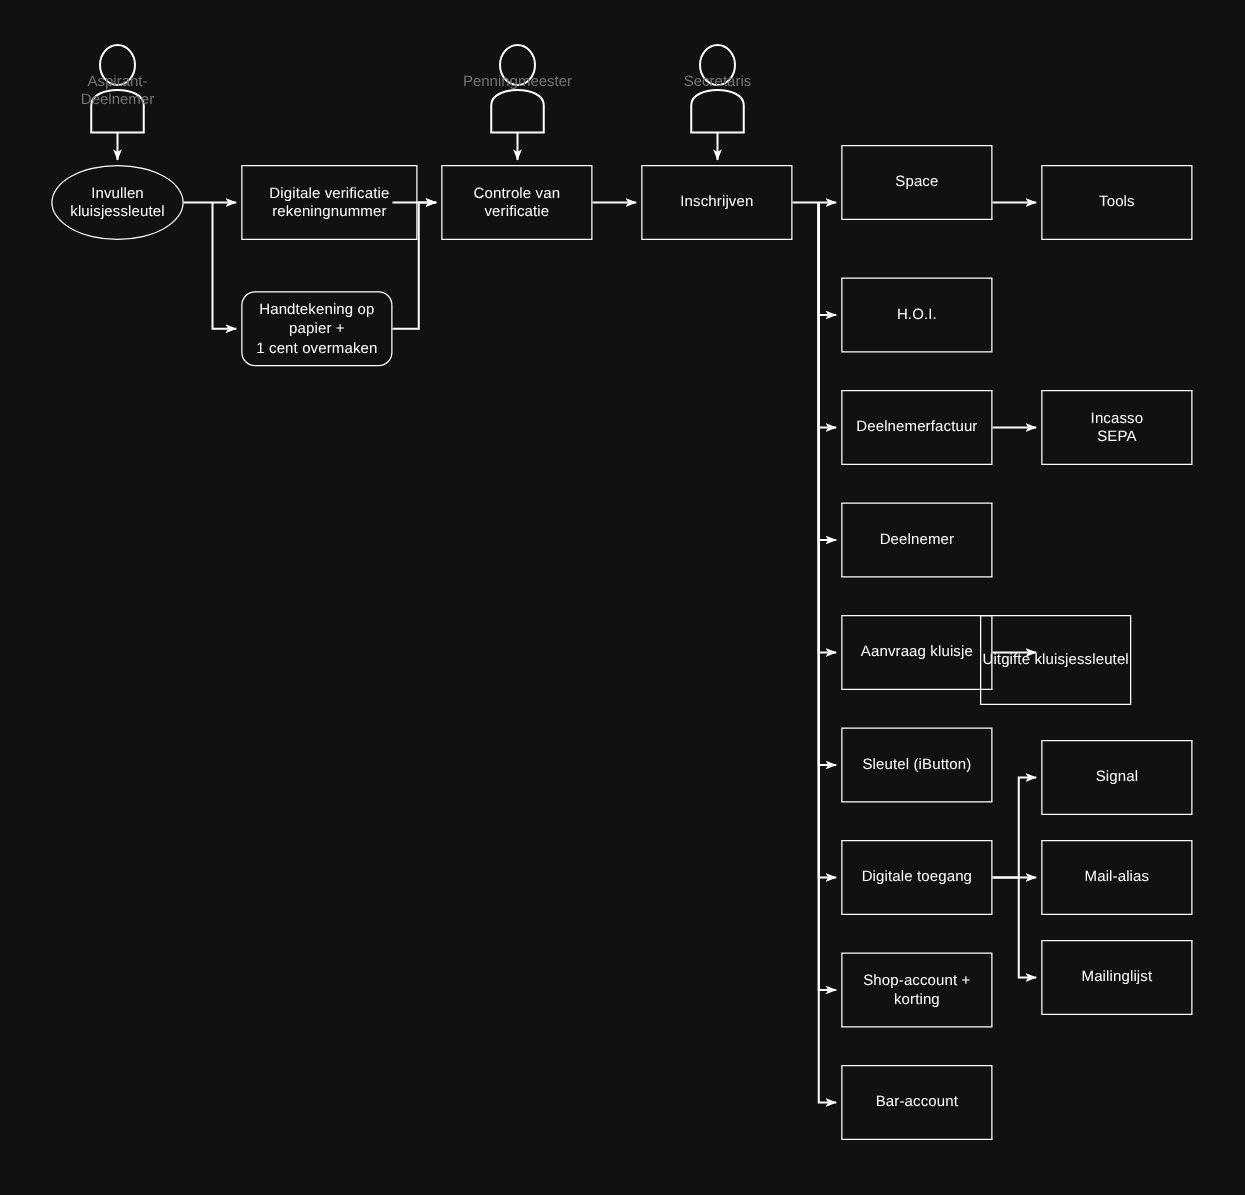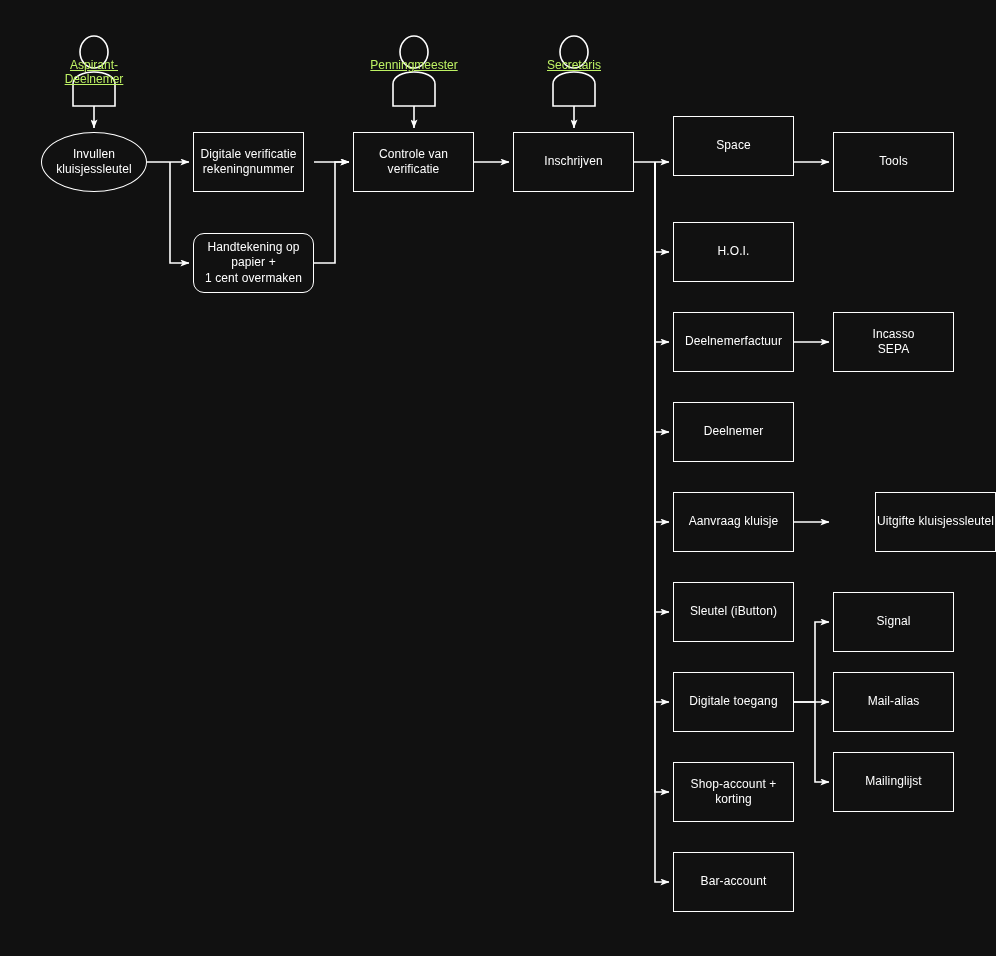--- a/index.html
+++ b/index.html
@@ -49,25 +49,24 @@
   .actor {
     position: absolute;
     width: 60px;
     height: 72px;
   }
   .actor .name {
     position: absolute;
     left: 50%;
     transform: translateX(-50%);
     top: 24px;
-    color: #bef264;
+    color: #737373;
     font-size: 12px;
     white-space: nowrap;
     text-align: center;
-    text-decoration: underline;
   }
 </style>
 </head>
 <body>
 
 <div id="canvas">
   <svg id="wires" viewBox="0 0 996 956">
     <defs>
       <marker id="arrowhead" markerWidth="9" markerHeight="7" refX="8.6" refY="3.5" orient="auto" markerUnits="userSpaceOnUse">
         <path d="M0,0 L9,3.5 L0,7 L2.2,3.5 Z" fill="#ffffff"></path>
@@ -109,42 +108,42 @@
         </g>
         <g>
           <ellipse cx="574" cy="52" rx="14" ry="16" fill="none" stroke="#ffffff" stroke-width="1.6"></ellipse>
           <path d="M 553,106 L 553,84 C 553,68 595,68 595,84 L 595,106 Z" fill="none" stroke="#ffffff" stroke-width="1.6"></path>
         </g>
       </g>
   </svg>
   <div id="node-layer">
       <div class="node ellipse" style="left: 41px; top: 132px; width: 106px; height: 60px;"><span class="label">Invullen
 kluisjessleutel</span></div>
-      <div class="node rect" style="left: 193px; top: 132px; width: 111px; height: 60px;"><span class="label">Digitale verificatie
+      <div class="node rect" style="left: 193px; top: 132px; width: 141px; height: 60px;"><span class="label">Digitale verificatie
 rekeningnummer</span></div>
       <div class="node rounded" style="left: 193px; top: 233px; width: 121px; height: 60px;"><span class="label">Handtekening op
 papier +
 1 cent overmaken</span></div>
       <div class="node rect" style="left: 353px; top: 132px; width: 121px; height: 60px; align-items: center;"><span class="label">Controle van
 verificatie</span></div>
       <div class="node rect" style="left: 513px; top: 132px; width: 121px; height: 60px;"><span class="label">Inschrijven</span></div>
       <div class="node rect" style="left: 673px; top: 116px; width: 121px; height: 60px;"><span class="label">Space</span></div>
       <div class="node rect" style="left: 673px; top: 222px; width: 121px; height: 60px;"><span class="label">H.O.I.</span></div>
       <div class="node rect" style="left: 673px; top: 312px; width: 121px; height: 60px;"><span class="label">Deelnemerfactuur</span></div>
       <div class="node rect" style="left: 673px; top: 402px; width: 121px; height: 60px;"><span class="label">Deelnemer</span></div>
       <div class="node rect" style="left: 673px; top: 492px; width: 121px; height: 60px;"><span class="label">Aanvraag kluisje</span></div>
       <div class="node rect" style="left: 673px; top: 582px; width: 121px; height: 60px;"><span class="label">Sleutel (iButton)</span></div>
       <div class="node rect" style="left: 673px; top: 672px; width: 121px; height: 60px;"><span class="label">Digitale toegang</span></div>
       <div class="node rect" style="left: 673px; top: 762px; width: 121px; height: 60px;"><span class="label">Shop-account +
 korting</span></div>
       <div class="node rect" style="left: 673px; top: 852px; width: 121px; height: 60px;"><span class="label">Bar-account</span></div>
       <div class="node rect" style="left: 833px; top: 132px; width: 121px; height: 60px;"><span class="label">Tools</span></div>
       <div class="node rect" style="left: 833px; top: 312px; width: 121px; height: 60px;"><span class="label">Incasso
 SEPA</span></div>
-      <div class="node rect" style="left: 875px; top: 492px; width: 121px; height: 60px;"><span class="label">Uitgifte kluisjessleutel</span></div>
+      <div class="node rect" style="left: 784px; top: 492px; width: 121px; height: 72px;"><span class="label">Uitgifte kluisjessleutel</span></div>
       <div class="node rect" style="left: 833px; top: 592px; width: 121px; height: 60px;"><span class="label">Signal</span></div>
       <div class="node rect" style="left: 833px; top: 672px; width: 121px; height: 60px;"><span class="label">Mail-alias</span></div>
       <div class="node rect" style="left: 833px; top: 752px; width: 121px; height: 60px;"><span class="label">Mailinglijst</span></div>
     </div>
   <div id="actor-layer">
       <div class="actor" style="left: 64px; top: 34px;">
         <div class="name" style="white-space: pre-line;">Aspirant-
 Deelnemer</div>
       </div>
       <div class="actor" style="left: 384px; top: 34px;">

